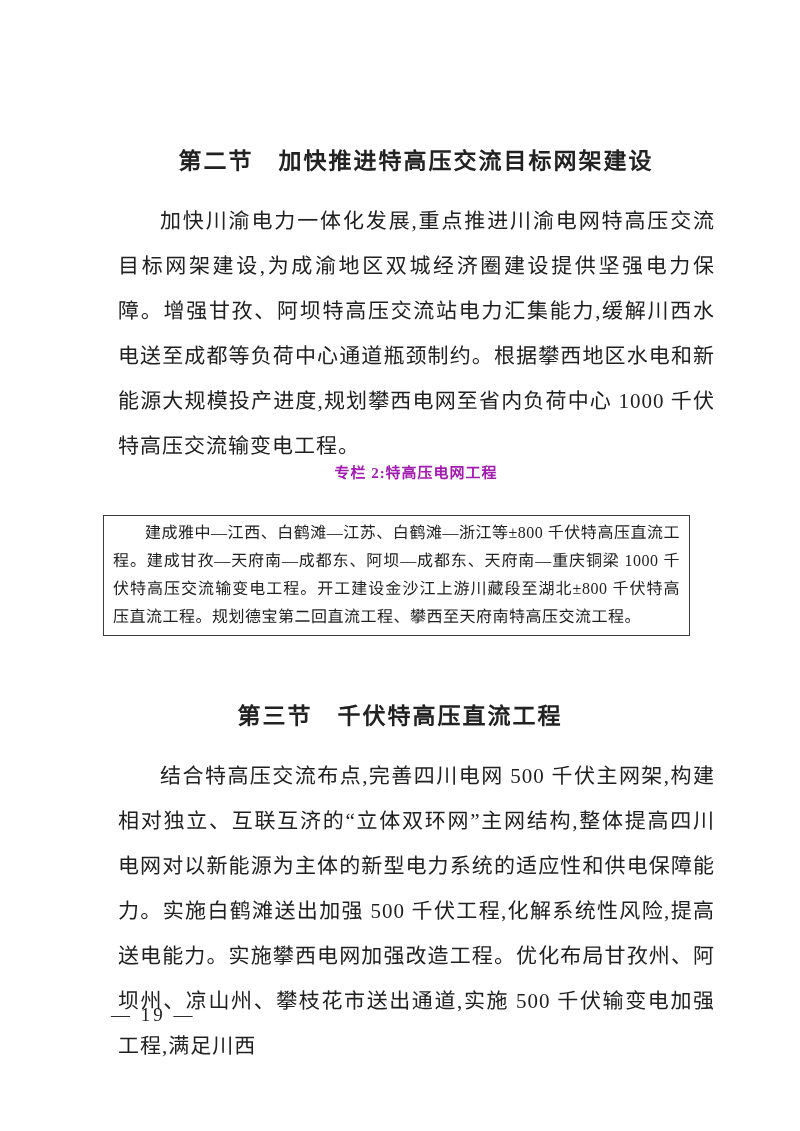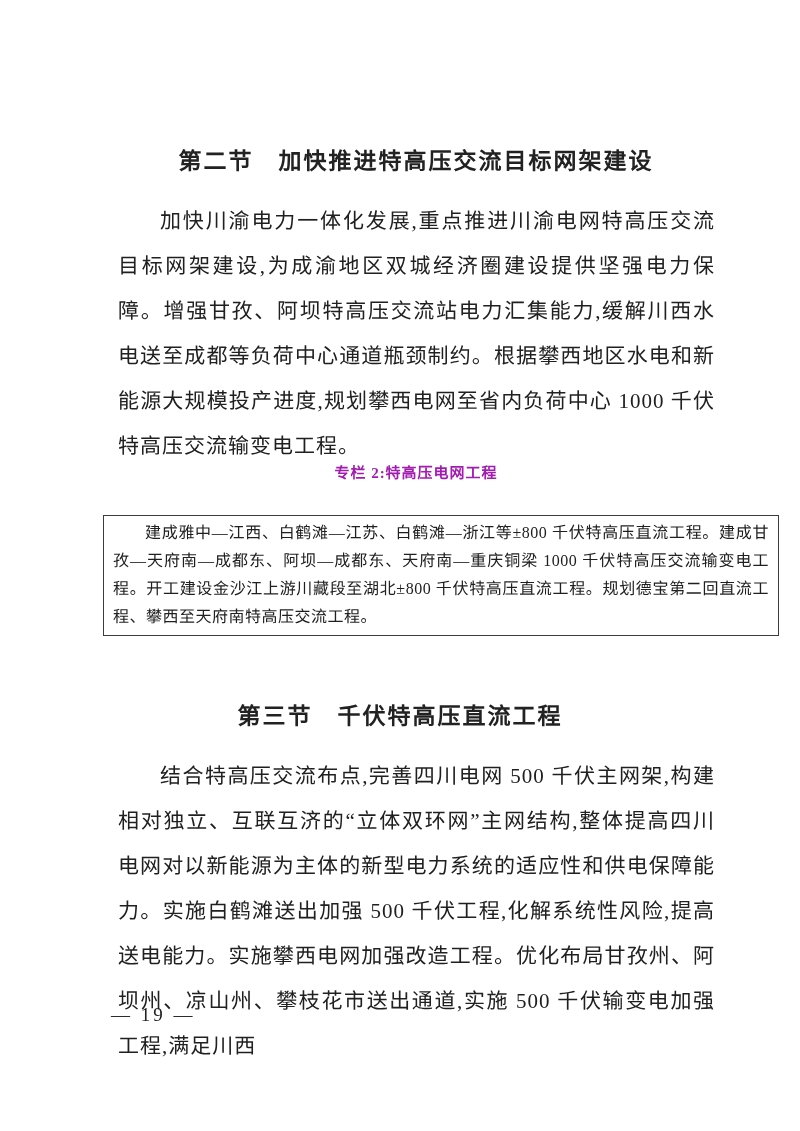--- a/index.html
+++ b/index.html
@@ -55,21 +55,21 @@
     font-size: 15px;
     font-weight: 700;
     letter-spacing: 1px;
     color: #a21caf;
     padding-left: 16px;
   }
   .callout-box {
     position: absolute;
     top: 515px;
     left: 103px;
-    width: 676px;
+    width: 587px;
     min-height: 118px;
     box-sizing: border-box;
     border: 1px solid #3c3c3c;
     padding: 3px 9px 4px 9px;
     background: #ffffff;
   }
   .callout-body {
     margin: 0;
     font-size: 16px;
     line-height: 28px;

